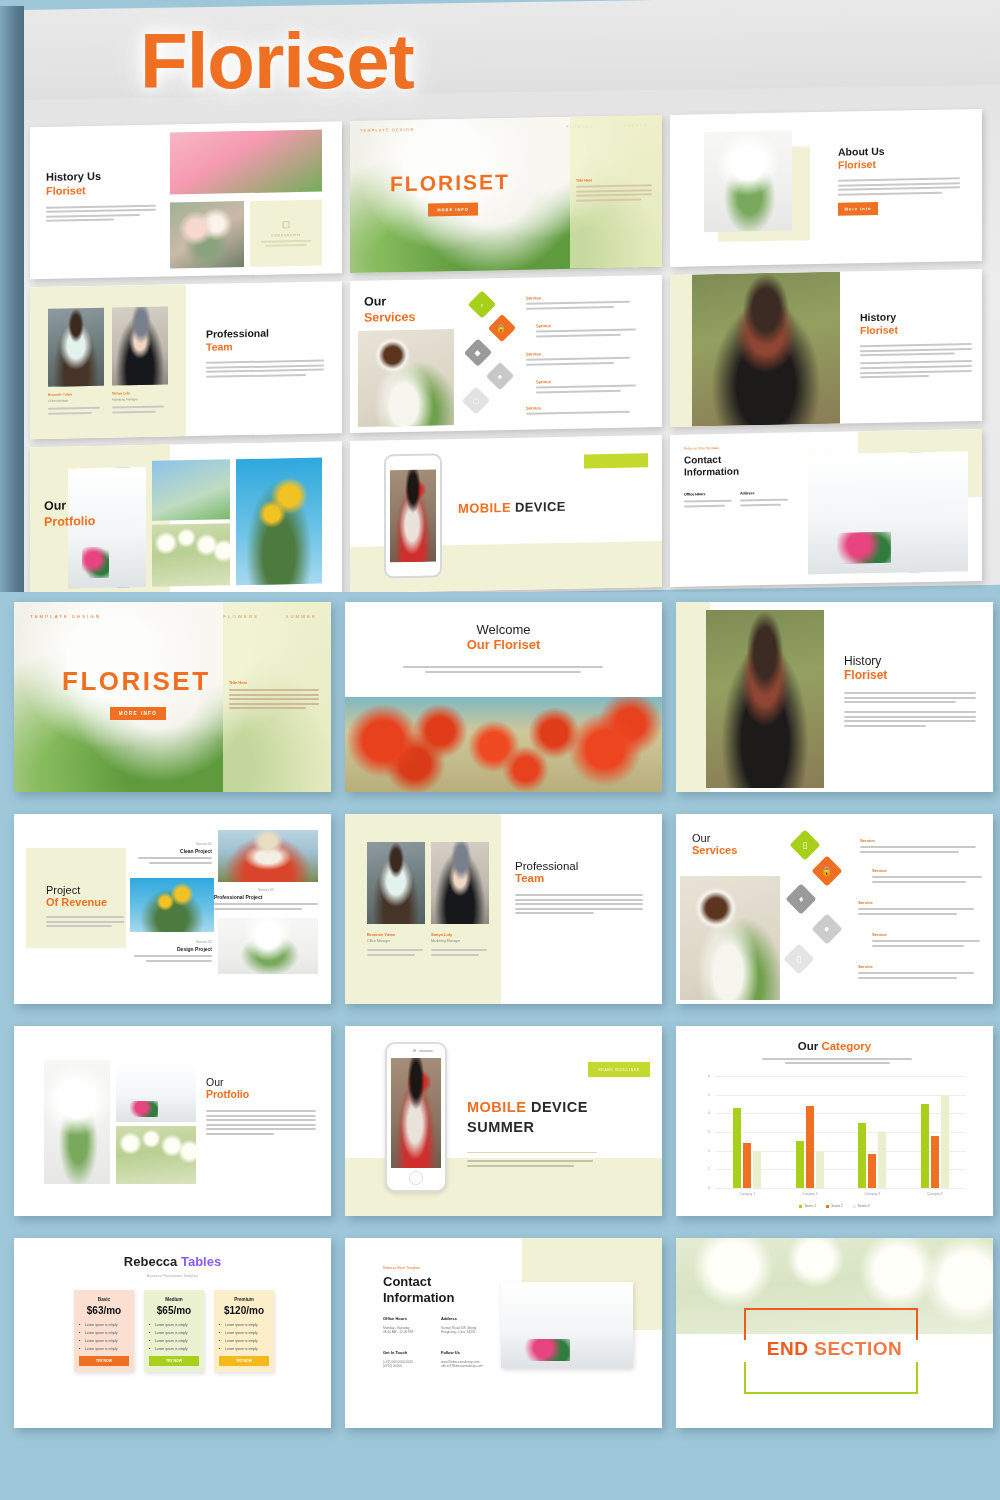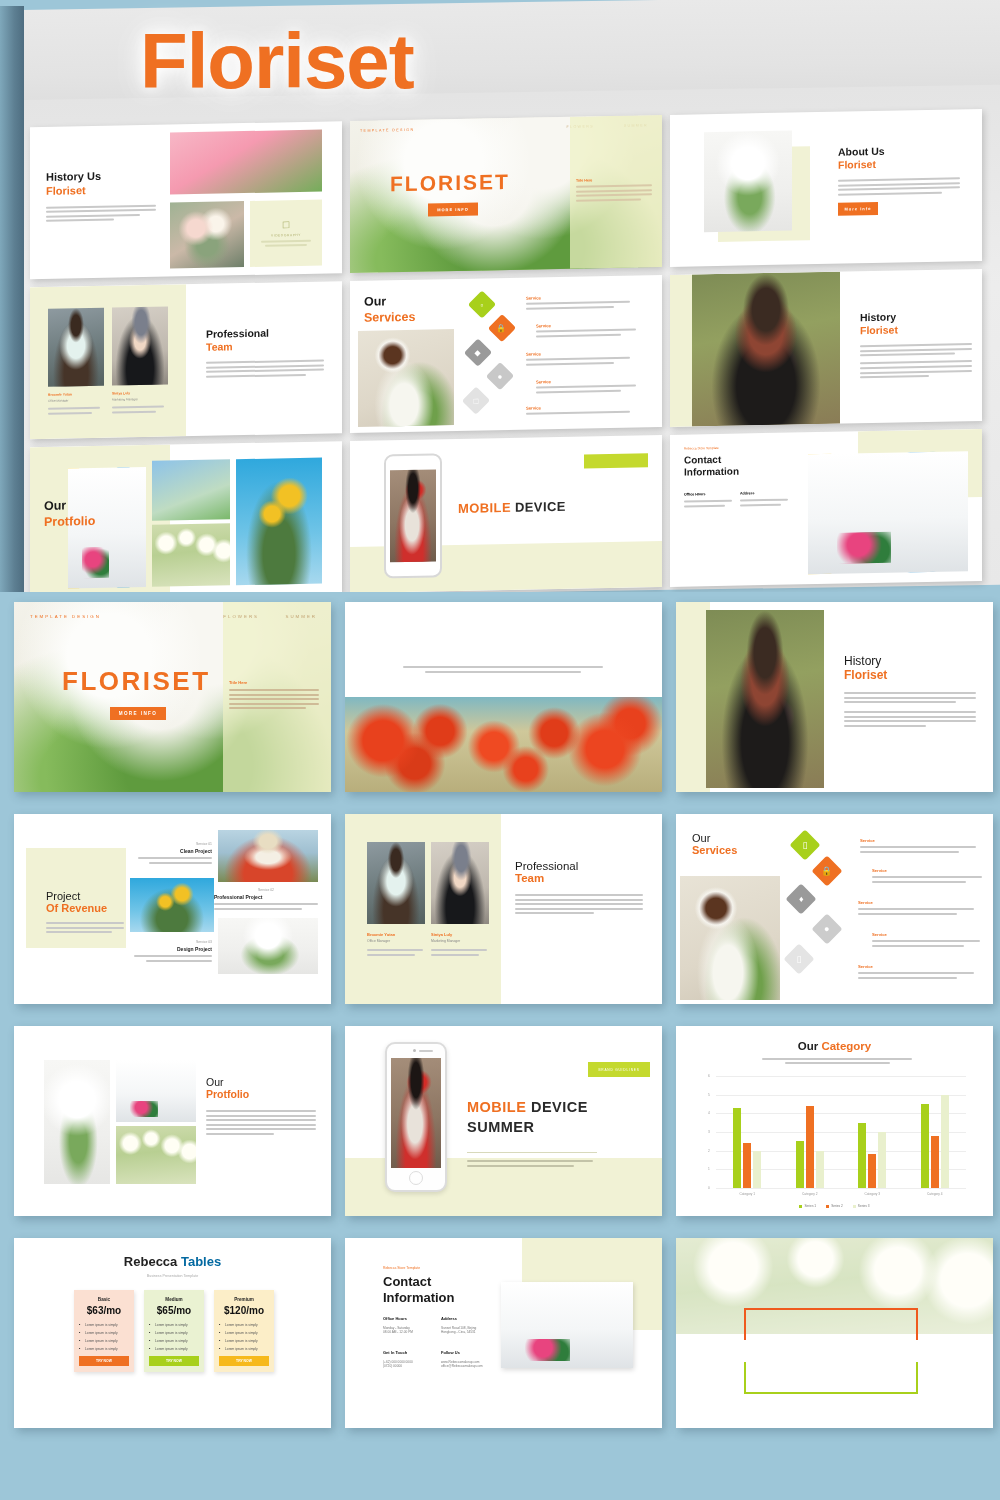--- a/index.html
+++ b/index.html
@@ -498,20 +498,24 @@
         <div style="font-size:4px;color:#ef7022;font-weight:bold;margin-bottom:4px;">Title Here</div>
         <div class="blurline l" style="background:#cfbb97;"></div>
           <div class="blurline l" style="background:#cfbb97;"></div>
         <div class="blurline l" style="background:#cfbb97;"></div>
           <div class="blurline l" style="background:#cfbb97;"></div>
         <div class="blurline m" style="background:#cfbb97;"></div>
       </div>
     </div>
 
     <div class="slide">
+      <div style="position:absolute;left:0;top:20px;width:100%;text-align:center;">
+        <div style="font-size:13px;color:#222;">Welcome</div>
+        <div style="font-size:13px;color:#ef7022;font-weight:bold;">Our Floriset</div>
+      </div>
       <div style="position:absolute;left:58px;top:64px;width:200px;">
         <div class="blurline l" style="margin:0 auto 3px auto;"></div>
         <div class="blurline" style="width:78%;margin:0 auto;"></div>
       </div>
       <div class="ph ph-poppy" style="position:absolute;left:0;top:95px;width:100%;height:95px;"></div>
     </div>
 
     <div class="slide">
       <div class="cream" style="position:absolute;left:0;top:0;width:34px;height:100%;"></div>
       <div class="ph ph-girl" style="position:absolute;left:30px;top:8px;width:118px;height:178px;"></div>
@@ -530,21 +534,21 @@
             <div class="blurline s"></div>
           </div>
       </div>
     </div>
   </div>
 
   <div class="g-row">
 
     <div class="slide">
       <div class="cream" style="position:absolute;left:12px;top:34px;width:100px;height:100px;"></div>
-      <div style="position:absolute;left:32px;top:76px;width:78px;">
+      <div style="position:absolute;left:32px;top:70px;width:78px;">
         <div style="font-size:11px;color:#1a1a1a;">Project</div>
         <div style="font-size:11px;color:#ef7022;font-weight:bold;">Of Revenue</div>
         <div style="margin-top:8px;">
             <div class="blurline l"></div>
             <div class="blurline l"></div>
             <div class="blurline m"></div>
           </div>
       </div>
       <div class="ph ph-sunflower" style="position:absolute;left:116px;top:64px;width:84px;height:54px;"></div>
       <div class="ph ph-hatgirl" style="position:absolute;left:204px;top:16px;width:100px;height:52px;"></div>
@@ -765,21 +769,21 @@
             <span>Series 3</span>
           </div>
         </div>
     </div>
   </div>
 
   <div class="g-row">
 
     <div class="slide">
       <div style="position:absolute;left:0;top:16px;width:100%;text-align:center;font-size:13px;font-weight:bold;">
-        <span style="color:#222;">Rebecca </span><span style="color:#0369a1;">Tables</span>
+        <span style="color:#222;">Rebecca </span><span style="color:#8b5cf6;">Tables</span>
       </div>
       <div style="position:absolute;left:0;top:36px;width:100%;text-align:center;font-size:3.6px;color:#aaa;">Business Presentation Template</div>
       <div id="pricing-cards" style="position:absolute;left:60px;top:52px;width:200px;display:flex;gap:10px;justify-content:center;">
           <div class="price-card" style="background: rgb(251, 224, 210);">
             <div class="price-name">Basic</div>
             <div class="price-amt">$63/mo</div>
             <div class="price-item">Lorem ipsum is simply</div>
             <div class="price-item">Lorem ipsum is simply</div>
             <div class="price-item">Lorem ipsum is simply</div>
             <div class="price-item">Lorem ipsum is simply</div>
@@ -833,15 +837,18 @@
         <div style="font-size:3.2px;color:#777;margin-top:5px;">www.Rebeccamakeup.com</div>
         <div style="font-size:3.2px;color:#777;">office@Rebeccamakeup.com</div>
       </div>
       <div class="ph ph-street" style="position:absolute;left:156px;top:44px;width:132px;height:86px;box-shadow:1px 2px 5px rgba(0,0,0,.15);"></div>
     </div>
 
     <div class="slide">
       <div class="ph ph-daisy" style="position:absolute;left:0;top:0;width:100%;height:96px;opacity:.55;"></div>
       <div class="end-bracket-top" style="left:68px;top:70px;width:174px;height:32px;"></div>
       <div class="end-bracket-bot" style="left:68px;top:124px;width:174px;height:32px;"></div>
+      <div style="position:absolute;left:0;top:100px;width:100%;text-align:center;font-size:19px;font-weight:bold;letter-spacing:.5px;">
+        <span style="color:#ef5a1e;">END</span><span style="color:#ef7a45;"> SECTION</span>
+      </div>
     </div>
   </div>
 </div>
 
 </body></html>

